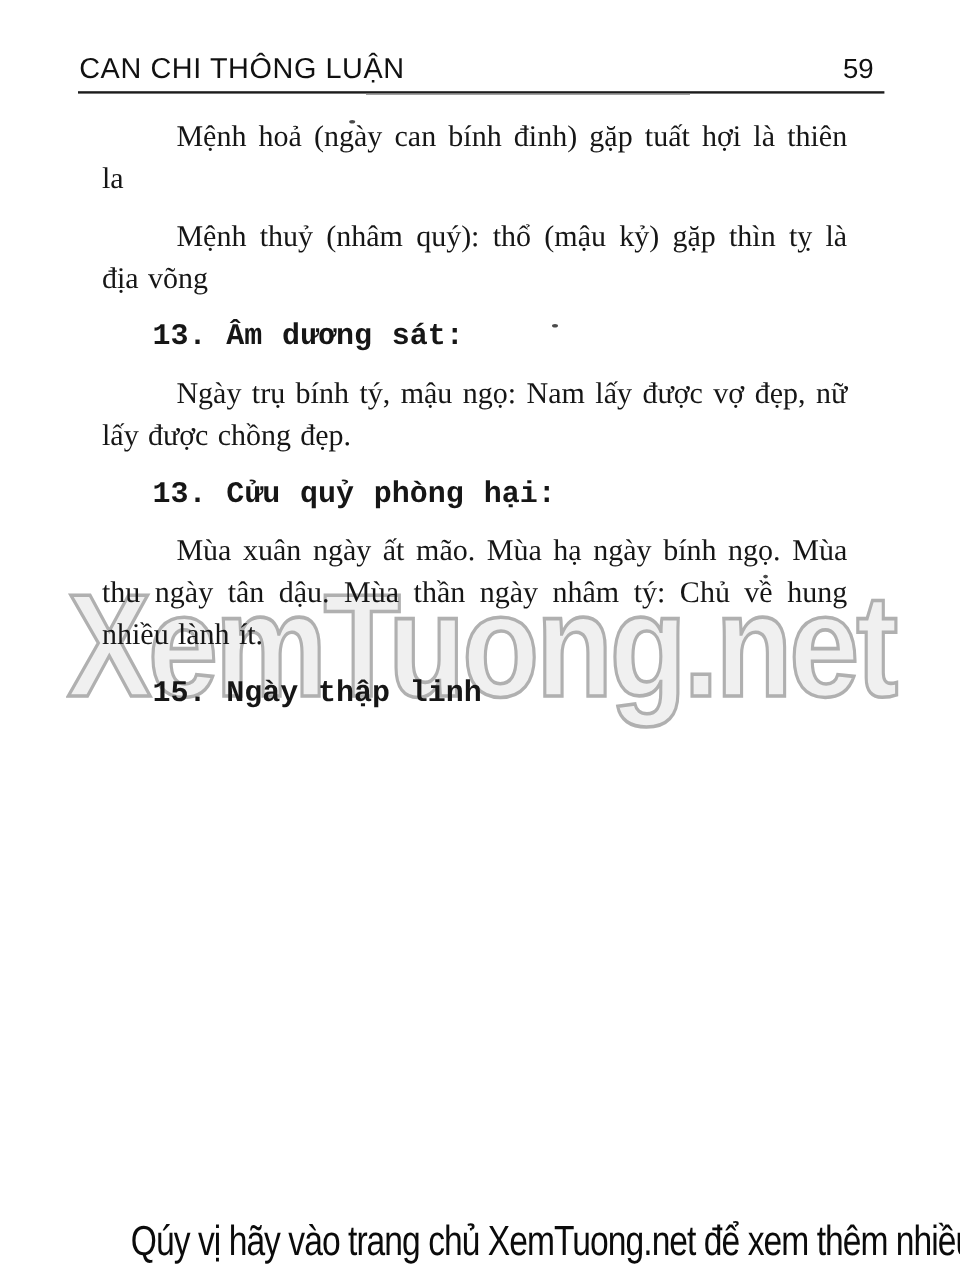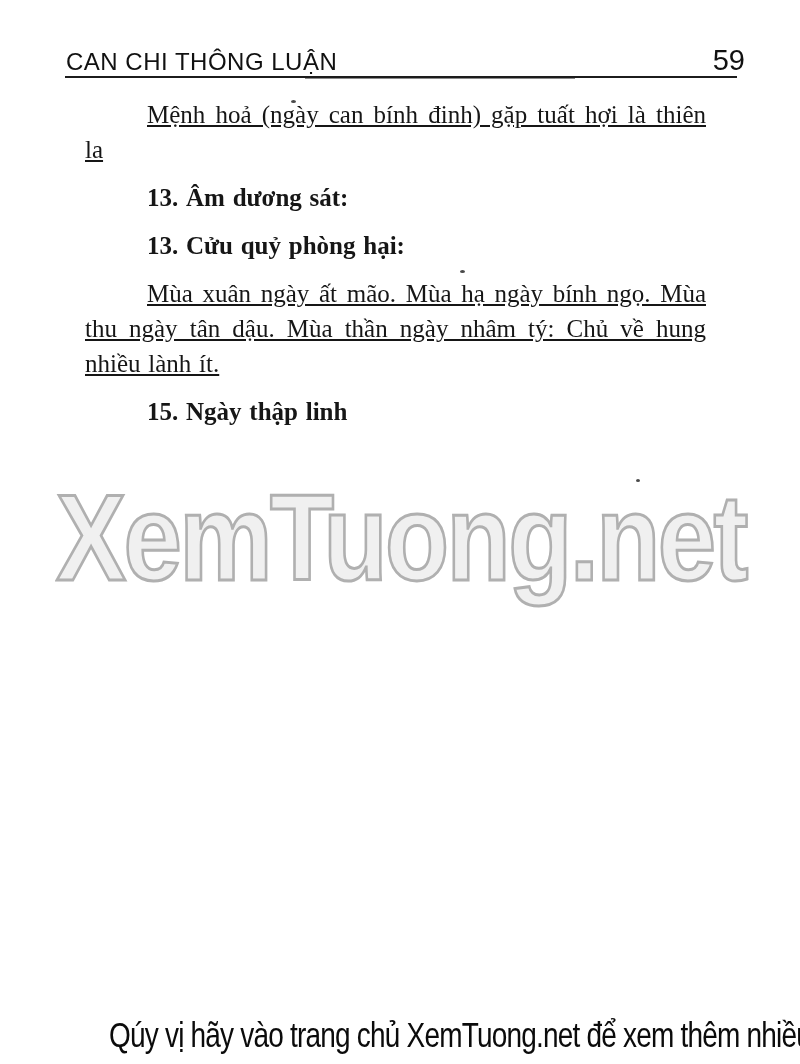--- a/index.html
+++ b/index.html
@@ -14,26 +14,26 @@
     background:var(--paper);
     overflow:hidden;
     font-family:"Liberation Serif", serif;
     color:var(--ink);
     position:relative;
   }
   .page{position:absolute;inset:0;}
 
   
   .hdr{
-    position:absolute;top:44px;left:66px;right:55px;
+    position:absolute;top:44px;left:66px;right:72px;
     display:flex;justify-content:space-between;align-items:baseline;
     font-family:"Liberation Sans", sans-serif;
     font-size:24px;letter-spacing:0.5px;color:#111;gap:29px;
   }
-  .hdr .pgnum{font-size:29px;letter-spacing:0;}
+  .hdr .pgnum{font-size:23px;letter-spacing:0;}
   .hdr-rule{
     position:absolute;top:76px;left:65px;width:672px;height:2px;
     background:#1c1c1c;
   }
   .hdr-rule::after{
     content:"";position:absolute;left:240px;top:2px;width:270px;height:1px;background:#8a8a8a;
   }
 
   
   .watermark{
@@ -54,26 +54,26 @@
   .content{
     position:absolute;top:97px;left:85px;width:633px;
     font-size:25px;line-height:35px;
     z-index:1;
     word-spacing:1.5px;
   }
   .content p{
     margin:0 12px 13px 0;
     text-align:justify;
     text-indent:62px;
-    text-decoration:underline;
   }
   .content h3{
-    margin:8px 0 13px 62px;
+    margin:8px 0 13px 42px;
     font-size:25px;line-height:35px;
     font-weight:bold;
+    font-family:Liberation Mono, monospace;
   }
 
   
   .speck{position:absolute;background:#4a4a4a;border-radius:50%;z-index:2;}
   .speck.s1{left:291px;top:100px;width:5px;height:3px;}
   .speck.s2{left:460px;top:270px;width:5px;height:3px;}
   .speck.s3{left:636px;top:479px;width:4px;height:3px;}
 
   
   .footer{
@@ -100,21 +100,23 @@
   <header class="hdr">
     <span>CAN CHI THÔNG LUẬN</span>
     <span class="pgnum">59</span>
   </header>
   <div class="hdr-rule"></div>
 
   <div class="watermark">XemTuong.net</div>
 
   <main class="content" id="content">
       <p>Mệnh hoả (ngày can bính đinh) gặp tuất hợi là thiên la</p>
+      <p>Mệnh thuỷ (nhâm quý): thổ (mậu kỷ) gặp thìn tỵ là địa võng</p>
       <h3>13. Âm dương sát:</h3>
+      <p>Ngày trụ bính tý, mậu ngọ: Nam lấy được vợ đẹp, nữ lấy được chồng đẹp.</p>
       <h3>13. Cửu quỷ phòng hại:</h3>
       <p>Mùa xuân ngày ất mão. Mùa hạ ngày bính ngọ. Mùa thu ngày tân dậu. Mùa thần ngày nhâm tý: Chủ về hung nhiều lành ít.</p>
       <h3>15. Ngày thập linh</h3>
     </main>
 
   <span class="speck s1"></span>
   <span class="speck s2"></span>
   <span class="speck s3"></span>
 
   <footer class="footer">

